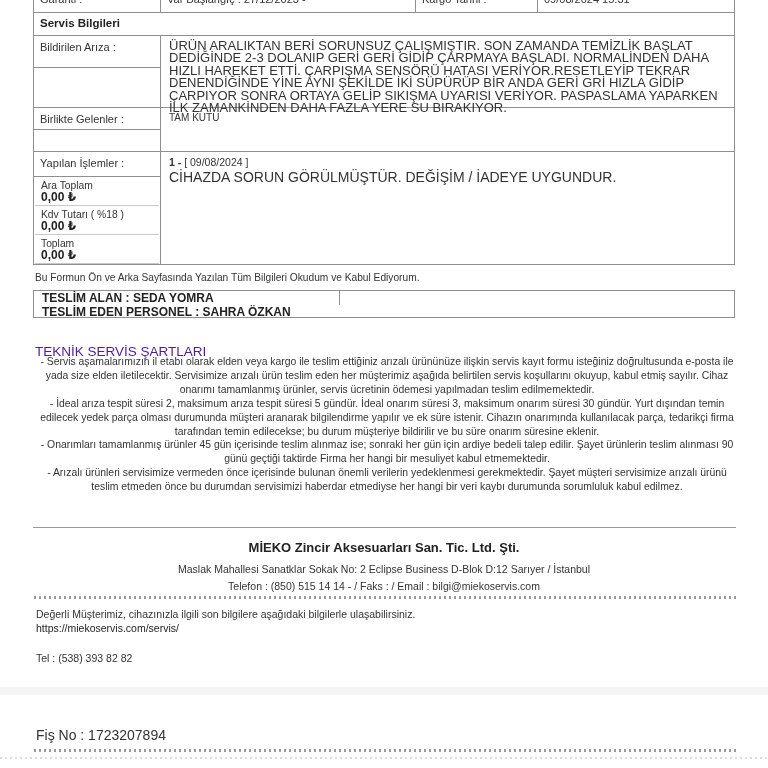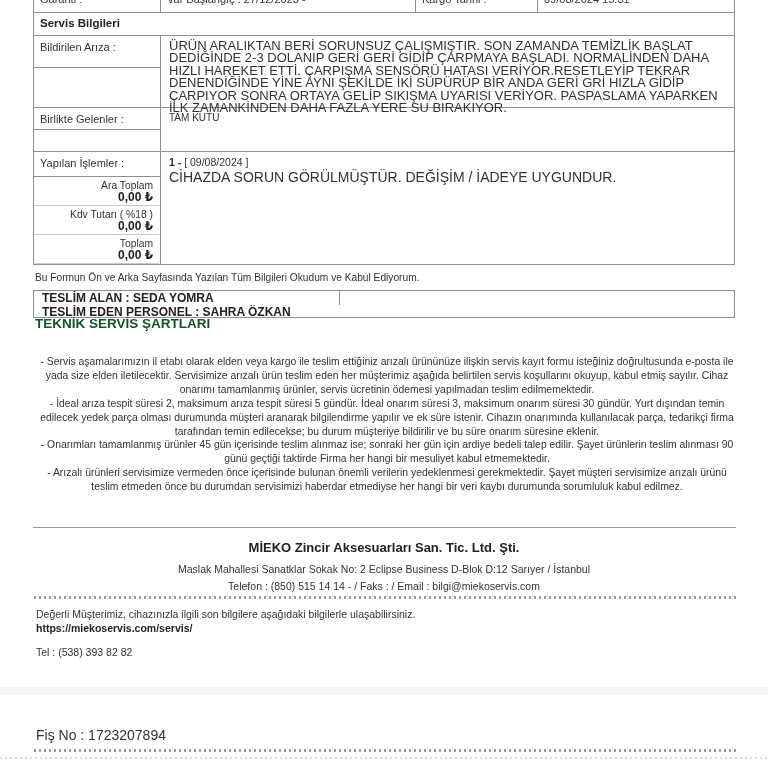--- a/index.html
+++ b/index.html
@@ -23,56 +23,56 @@
   .labelrest { flex:1; }
   .valuecol { flex:1; padding:4px 8px; }
   .issue-row { height:72px; }
   .issue-row .labelcell { height:32px; }
   .issue-text { font-size:13px; line-height:12.4px; color:#333; letter-spacing:0; }
   .incl-row { height:44px; }
   .incl-row .labelcell { height:22px; }
   .incl-value { font-size:10px; color:#333; }
   .ops-row { height:112px; }
   .ops-row .opslabel { height:26px; }
-  .total-cell { padding:3px 6px 1px 6px; border-bottom:1px solid #c9c9c9; margin:0 1px;text-align:right; }
+  .total-cell { padding:3px 6px 1px 6px; border-bottom:1px solid #c9c9c9; margin:0 1px; }
   .total-cell .t-label { font-size:10.3px; color:#333; }
   .total-cell .t-value { font-size:12px; font-weight:700; color:#222; line-height:13px; }
   .ops-line1 { font-size:10.5px; color:#333; }
   .ops-idx { font-weight:700; }
   .ops-line2 { font-size:14px; color:#333; margin-top:1px; }
 
   
   .ack { position:absolute; left:35px; top:272px; font-size:10.2px; color:#333; }
   .sigtbl { position:absolute; left:33px; top:290px; width:702px; height:28px; border:1px solid #8f8f8f; display:flex;flex-direction:column; }
   .sigcell { display:flex; align-items:center; padding-left:8px; font-size:12px; font-weight:600; color:#222; }
   .sigcell.left { width:306px; border-right:1px solid #8f8f8f; }
   .sigcell.right { flex:1; }
 
   
-  .terms-title { position:absolute; left:35px; top:316px; font-size:13.5px; font-weight:700; color:#14532d; }
+  .terms-title { position:absolute; left:35px; top:344px; font-size:13.5px; font-weight:400; color:#4c1d95; }
   .terms { position:absolute; left:35px; top:355px; width:704px; }
   .terms p { font-size:10.4px; line-height:13.9px; color:#333;text-align:center; }
 
   
   .hr-solid { position:absolute; left:33px; top:527px; width:703px; border-top:1px solid #9a9a9a; }
   .company { position:absolute; left:0; top:540px; width:768px; text-align:center; }
   .company .c-name { font-size:13px; font-weight:700; color:#222; }
   .company .c-addr { font-size:10.5px; color:#333; margin-top:8px; }
   .company .c-contact { font-size:10.5px; color:#333; margin-top:5px; }
   .dotted { height:3px; background:repeating-linear-gradient(90deg,#9a9a9a 0 2px,transparent 2px 5px); }
   .dotted-1 { position:absolute; left:34px; top:596px; width:705px; }
   .dotted-2 { position:absolute; left:34px; top:749px; width:705px; }
   .dotted-3 { position:absolute; left:0; top:757px; width:768px; height:2px;
               background:repeating-linear-gradient(90deg,#dcdcdc 0 2px,transparent 2px 5px); }
 
   
   .note { position:absolute; left:36px; top:608px; }
   .note .n-line1 { font-size:10.5px; color:#333; }
-  .note .n-url { font-size:10.5px; font-weight:700; color:#222; margin-top:2px; }
-  .note .n-tel { font-size:10.5px; color:#333; margin-top:12px; }
+  .note .n-url { font-size:10.5px; font-weight:400; color:#222; margin-top:2px; }
+  .note .n-tel { font-size:10.5px; color:#333; margin-top:18px; }
   .gray-band { position:absolute; left:0; top:687px; width:768px; height:8px; background:#f4f4f4; }
   .fisno { position:absolute; left:36px; top:727px; font-size:14px; color:#333; }
 </style>
 </head>
 <body>
 
 <div class="page">
 
   <div class="tbl">
     <div class="row row0">

